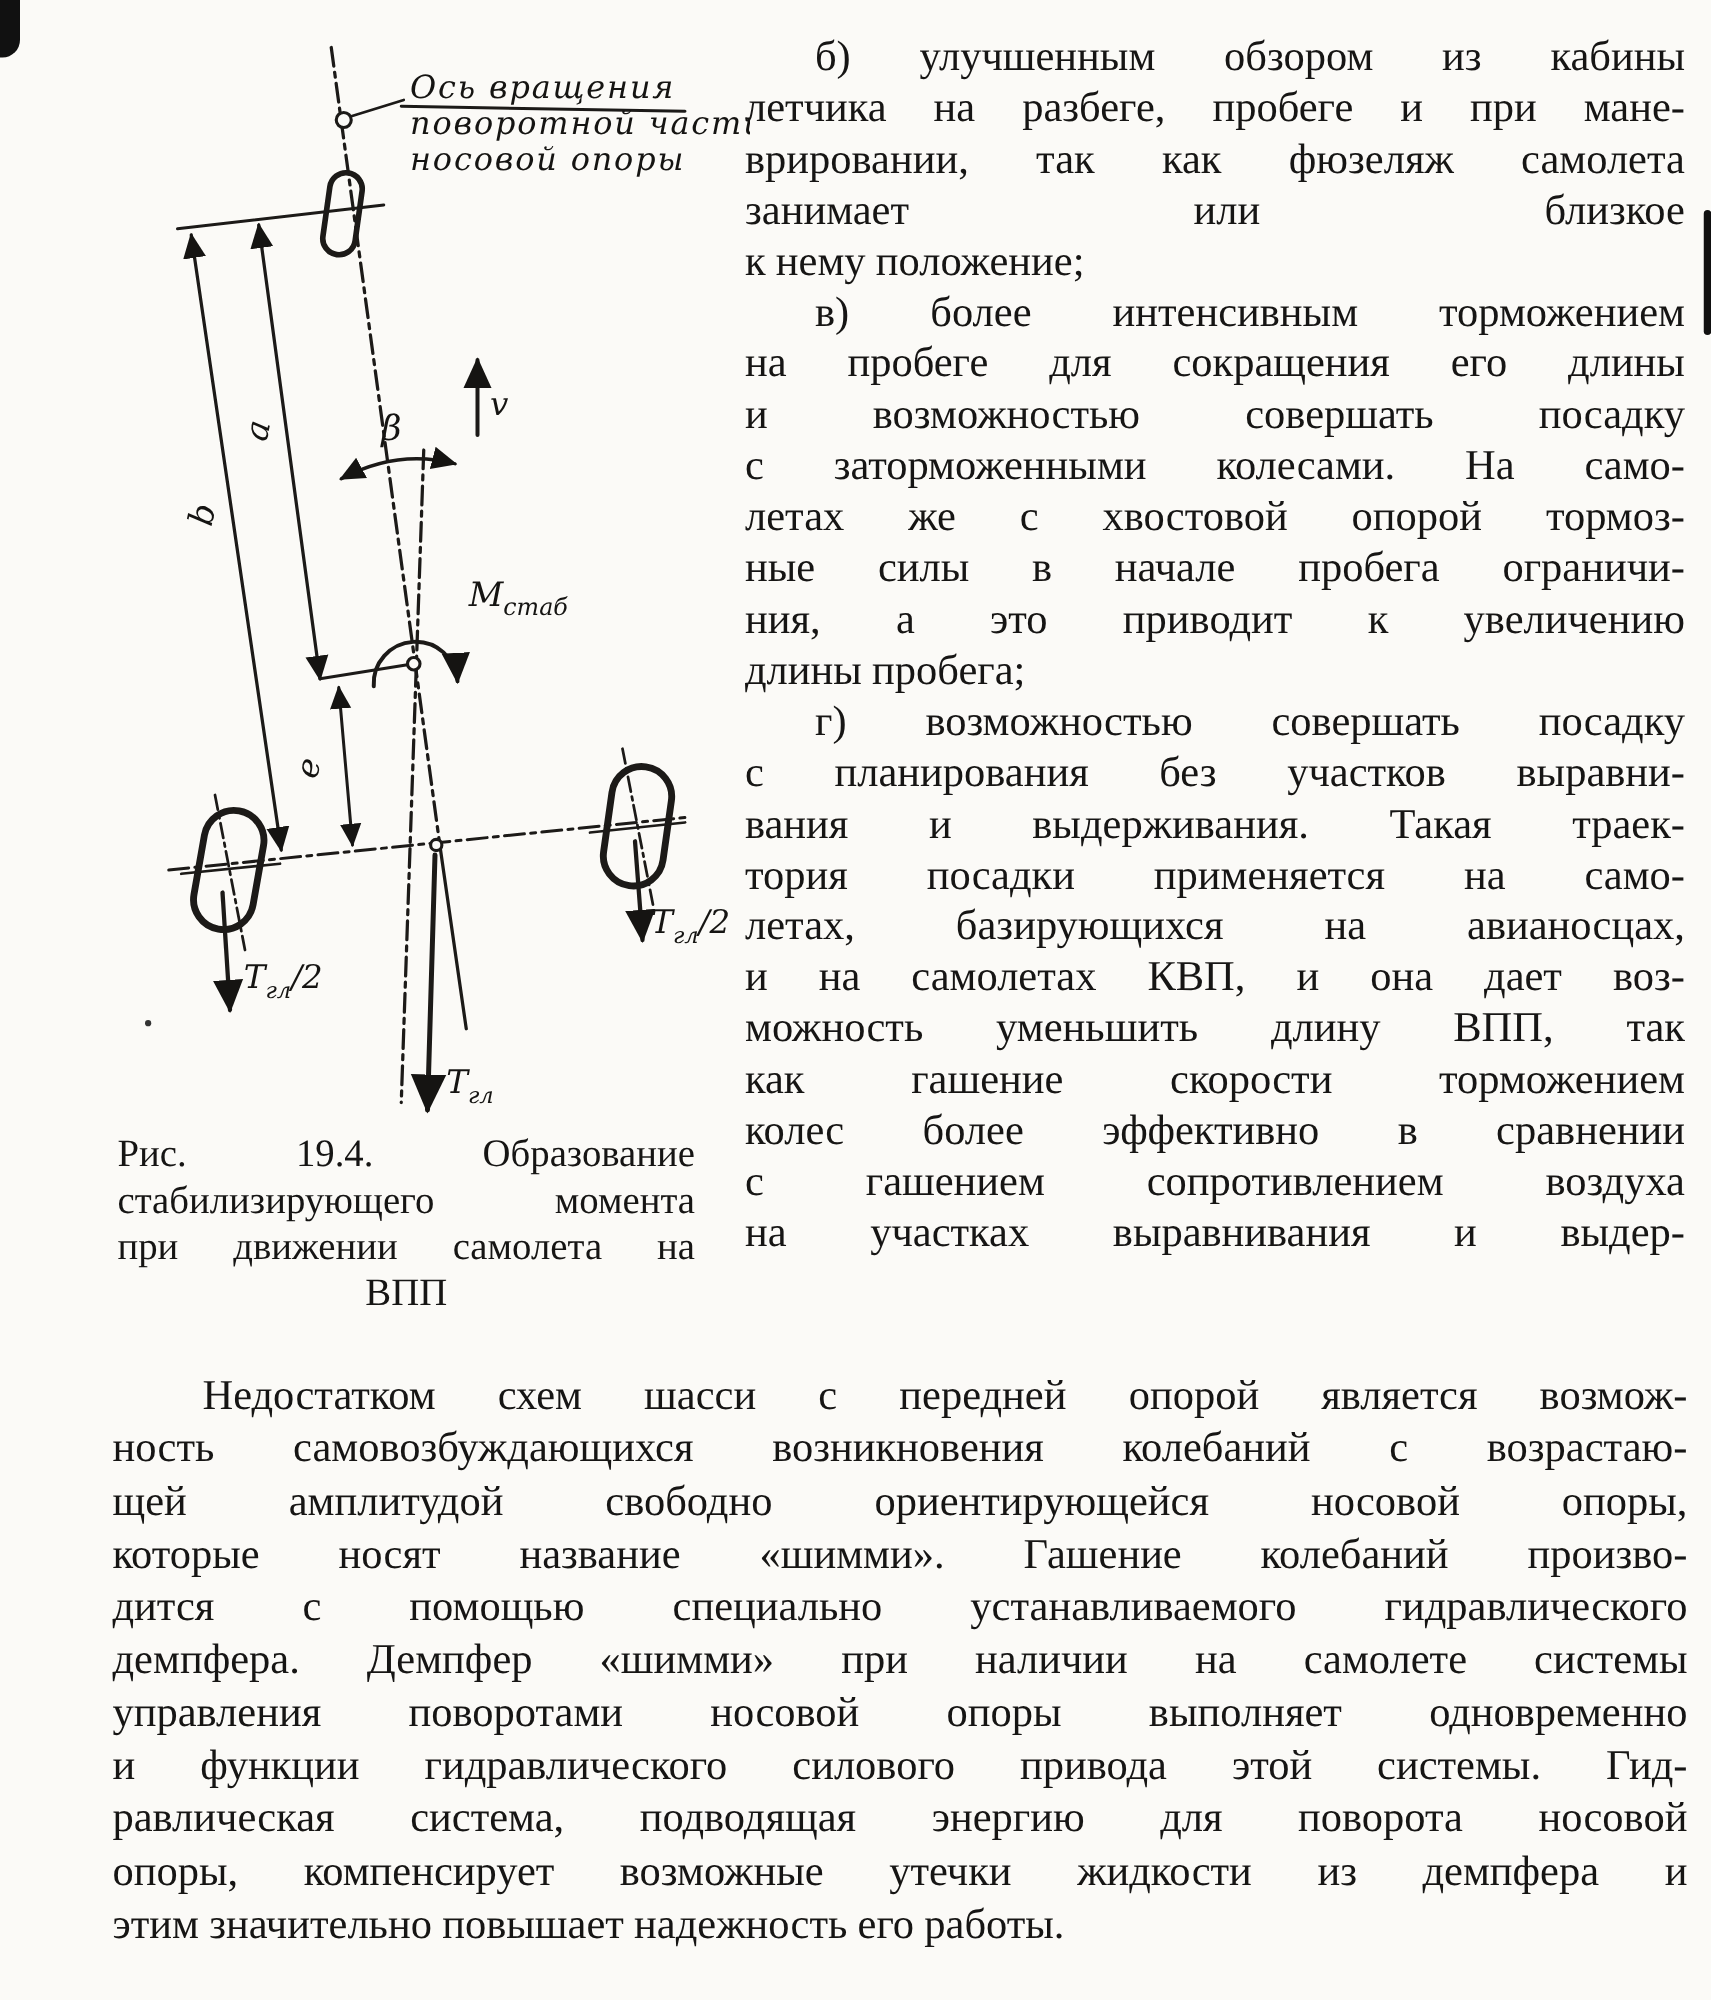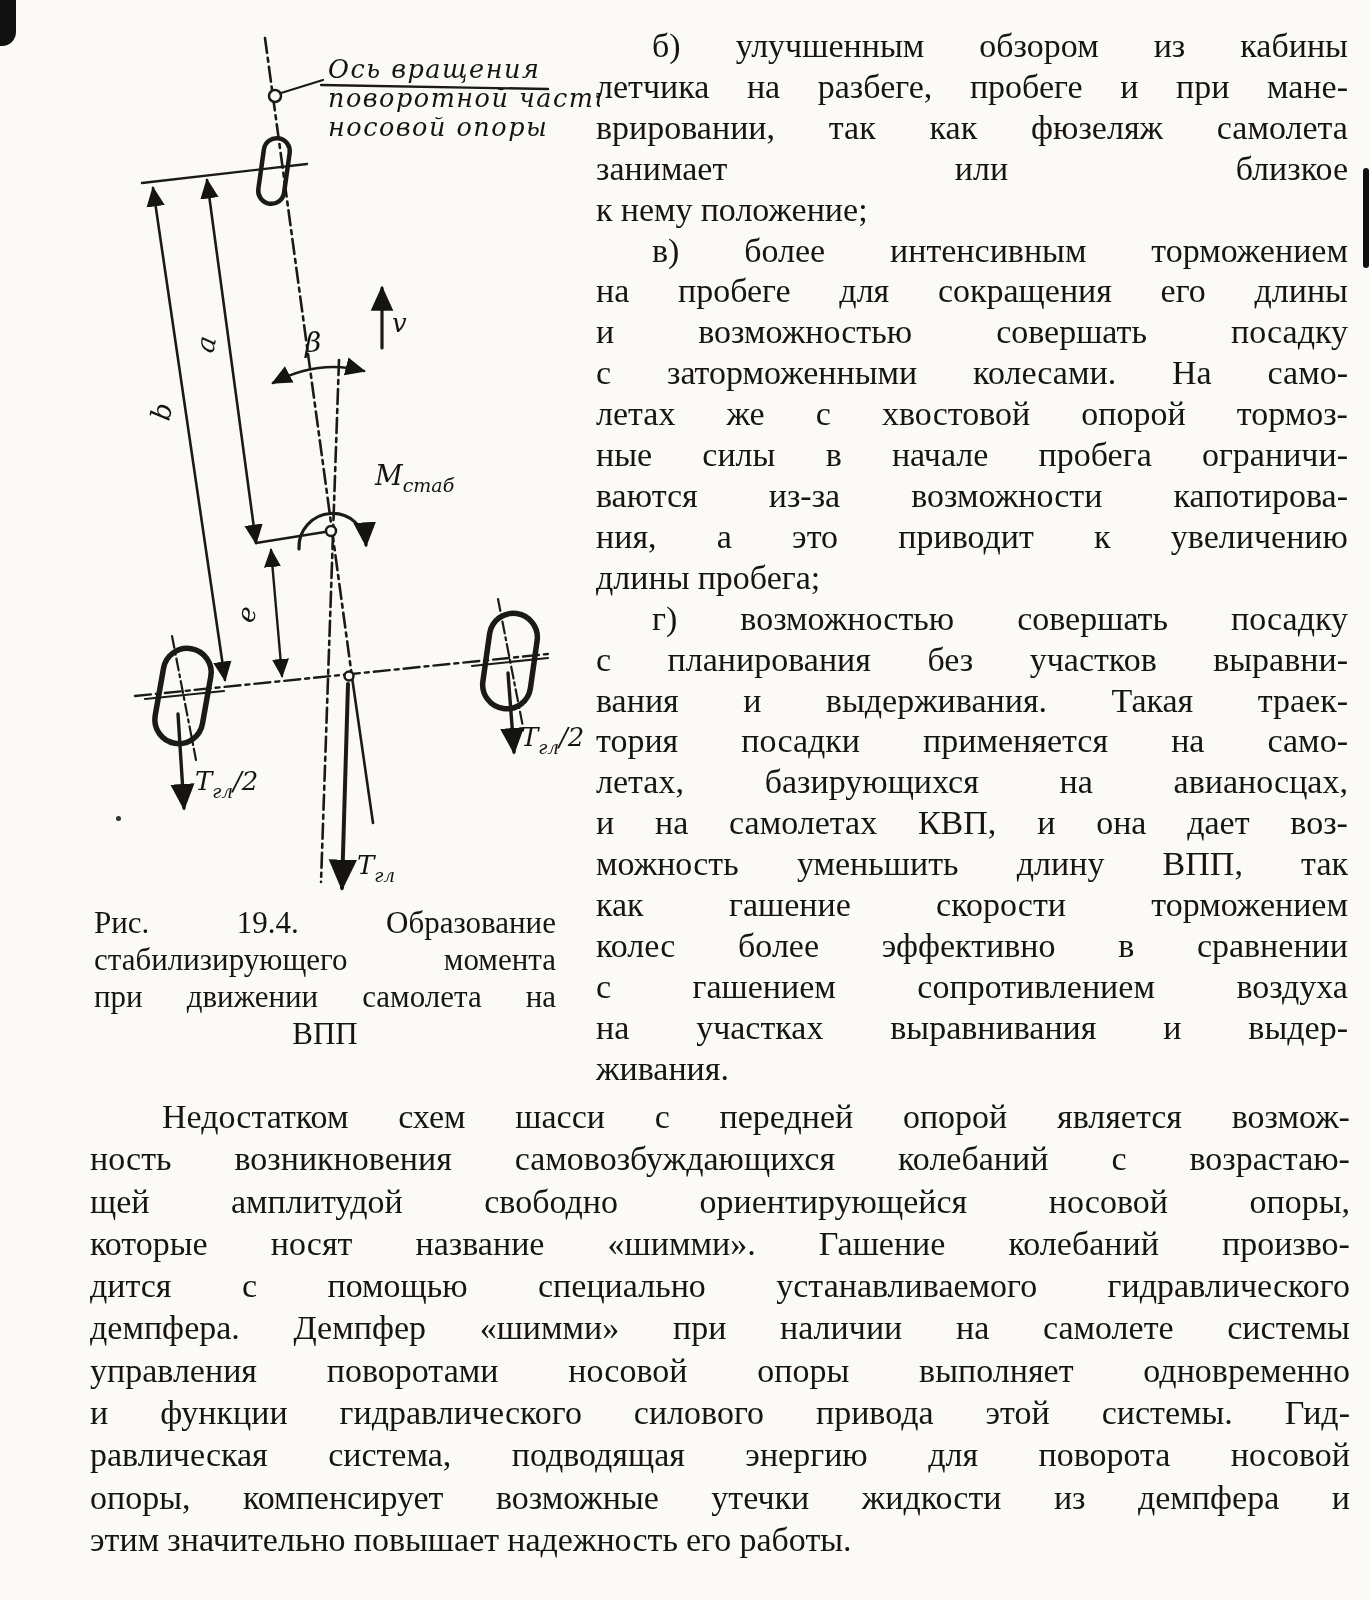--- a/index.html
+++ b/index.html
@@ -132,43 +132,41 @@
         <div class="line"><span>занимает</span><span>или</span><span>близкое</span></div>
         <div class="line end"><span>к</span><span>нему</span><span>положение;</span></div>
       </div>
     <div>
         <div class="line indent"><span>в)</span><span>более</span><span>интенсивным</span><span>торможением</span></div>
         <div class="line"><span>на</span><span>пробеге</span><span>для</span><span>сокращения</span><span>его</span><span>длины</span></div>
         <div class="line"><span>и</span><span>возможностью</span><span>совершать</span><span>посадку</span></div>
         <div class="line"><span>с</span><span>заторможенными</span><span>колесами.</span><span>На</span><span>само-</span></div>
         <div class="line"><span>летах</span><span>же</span><span>с</span><span>хвостовой</span><span>опорой</span><span>тормоз-</span></div>
         <div class="line"><span>ные</span><span>силы</span><span>в</span><span>начале</span><span>пробега</span><span>ограничи-</span></div>
-        <div class="line"><span>ваются</span><span>из-за</span><span>возможности</span><span>капотирова-</span></div>
         <div class="line"><span>ния,</span><span>а</span><span>это</span><span>приводит</span><span>к</span><span>увеличению</span></div>
         <div class="line end"><span>длины</span><span>пробега;</span></div>
       </div>
     <div>
         <div class="line indent"><span>г)</span><span>возможностью</span><span>совершать</span><span>посадку</span></div>
         <div class="line"><span>с</span><span>планирования</span><span>без</span><span>участков</span><span>выравни-</span></div>
         <div class="line"><span>вания</span><span>и</span><span>выдерживания.</span><span>Такая</span><span>траек-</span></div>
         <div class="line"><span>тория</span><span>посадки</span><span>применяется</span><span>на</span><span>само-</span></div>
         <div class="line"><span>летах,</span><span>базирующихся</span><span>на</span><span>авианосцах,</span></div>
         <div class="line"><span>и</span><span>на</span><span>самолетах</span><span>КВП,</span><span>и</span><span>она</span><span>дает</span><span>воз-</span></div>
         <div class="line"><span>можность</span><span>уменьшить</span><span>длину</span><span>ВПП,</span><span>так</span></div>
         <div class="line"><span>как</span><span>гашение</span><span>скорости</span><span>торможением</span></div>
         <div class="line"><span>колес</span><span>более</span><span>эффективно</span><span>в</span><span>сравнении</span></div>
         <div class="line"><span>с</span><span>гашением</span><span>сопротивлением</span><span>воздуха</span></div>
         <div class="line"><span>на</span><span>участках</span><span>выравнивания</span><span>и</span><span>выдер-</span></div>
-        <div class="line end"><span>живания.</span></div>
       </div>
   </div>
 
   <div class="bottom-par">
       <div class="line indent"><span>Недостатком</span><span>схем</span><span>шасси</span><span>с</span><span>передней</span><span>опорой</span><span>является</span><span>возмож-</span></div>
-      <div class="line"><span>ность</span><span>возникновения</span><span>самовозбуждающихся</span><span>колебаний</span><span>с</span><span>возрастаю-</span></div>
+      <div class="line"><span>ность</span><span>самовозбуждающихся</span><span>возникновения</span><span>колебаний</span><span>с</span><span>возрастаю-</span></div>
       <div class="line"><span>щей</span><span>амплитудой</span><span>свободно</span><span>ориентирующейся</span><span>носовой</span><span>опоры,</span></div>
       <div class="line"><span>которые</span><span>носят</span><span>название</span><span>«шимми».</span><span>Гашение</span><span>колебаний</span><span>произво-</span></div>
       <div class="line"><span>дится</span><span>с</span><span>помощью</span><span>специально</span><span>устанавливаемого</span><span>гидравлического</span></div>
       <div class="line"><span>демпфера.</span><span>Демпфер</span><span>«шимми»</span><span>при</span><span>наличии</span><span>на</span><span>самолете</span><span>системы</span></div>
       <div class="line"><span>управления</span><span>поворотами</span><span>носовой</span><span>опоры</span><span>выполняет</span><span>одновременно</span></div>
       <div class="line"><span>и</span><span>функции</span><span>гидравлического</span><span>силового</span><span>привода</span><span>этой</span><span>системы.</span><span>Гид-</span></div>
       <div class="line"><span>равлическая</span><span>система,</span><span>подводящая</span><span>энергию</span><span>для</span><span>поворота</span><span>носовой</span></div>
       <div class="line"><span>опоры,</span><span>компенсирует</span><span>возможные</span><span>утечки</span><span>жидкости</span><span>из</span><span>демпфера</span><span>и</span></div>
       <div class="line end"><span>этим</span><span>значительно</span><span>повышает</span><span>надежность</span><span>его</span><span>работы.</span></div>
     </div>

